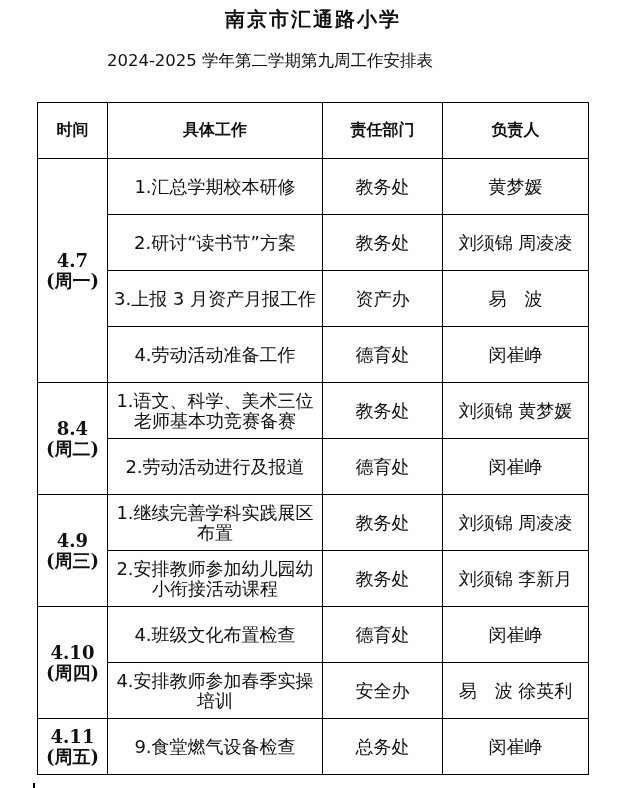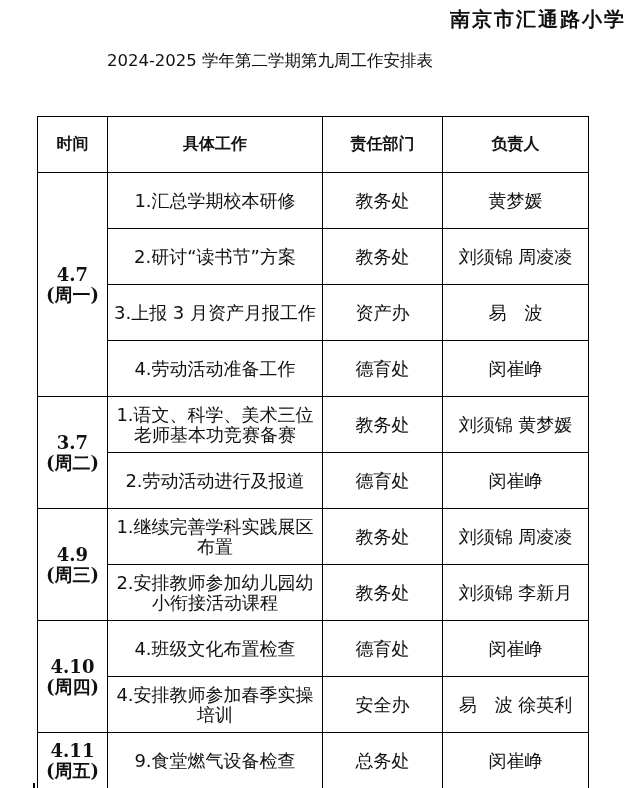--- a/index.html
+++ b/index.html
@@ -1,26 +1,26 @@
 <!DOCTYPE html>
 <html><head>
 <meta charset="utf-8">
 <style>
   html, body { margin: 0; padding: 0; background: #ffffff; }
   body { width: 626px; height: 788px; position: relative; overflow: hidden; font-family: "DejaVu Sans", sans-serif; color: #111; }
   .school-title {
-    position: absolute; left: 0; top: 6px; width: 626px; text-align: right;
+    position: absolute; left: 0; top: 6px; width: 626px; text-align: center;
     font-family: "DejaVu Serif", serif; font-weight: bold; font-size: 20px; letter-spacing: 2px;
   }
   .sub-title {
     position: absolute; left: 0; top: 50px; width: 540px; text-align: center;
     font-family: "DejaVu Sans", sans-serif; font-size: 16.5px;
   }
   table.schedule {
-    position: absolute; left: 37px; top: 116px; width: 551px;
+    position: absolute; left: 37px; top: 102px; width: 551px;
     border-collapse: collapse; table-layout: fixed; border-radius: 20px;
   }
   table.schedule th, table.schedule td {
     border: 1.5px solid #000; padding: 0; text-align: center; vertical-align: middle;
   }
   table.schedule th {
     height: 55px; font-family: "DejaVu Serif", serif; font-weight: bold; font-size: 16px;
   }
   table.schedule td { font-size: 18px; }
   td.day {
@@ -75,21 +75,21 @@
       <td>易　波</td>
     </tr>
     <tr class="r">
       <td class="task">4.劳动活动准备工作</td>
       <td>德育处</td>
       <td>闵崔峥</td>
     </tr>
 
     <tr class="r">
       <td class="day" rowspan="2">
-        <div>3.7</div>
+        <div>8.4</div>
         <div>(周二)</div>
       </td>
       <td class="task">1.语文、科学、美术三位老师基本功竞赛备赛</td>
       <td>教务处</td>
       <td>刘须锦  黄梦媛</td>
     </tr>
     <tr class="r">
       <td class="task">2.劳动活动进行及报道</td>
       <td>德育处</td>
       <td>闵崔峥</td>

